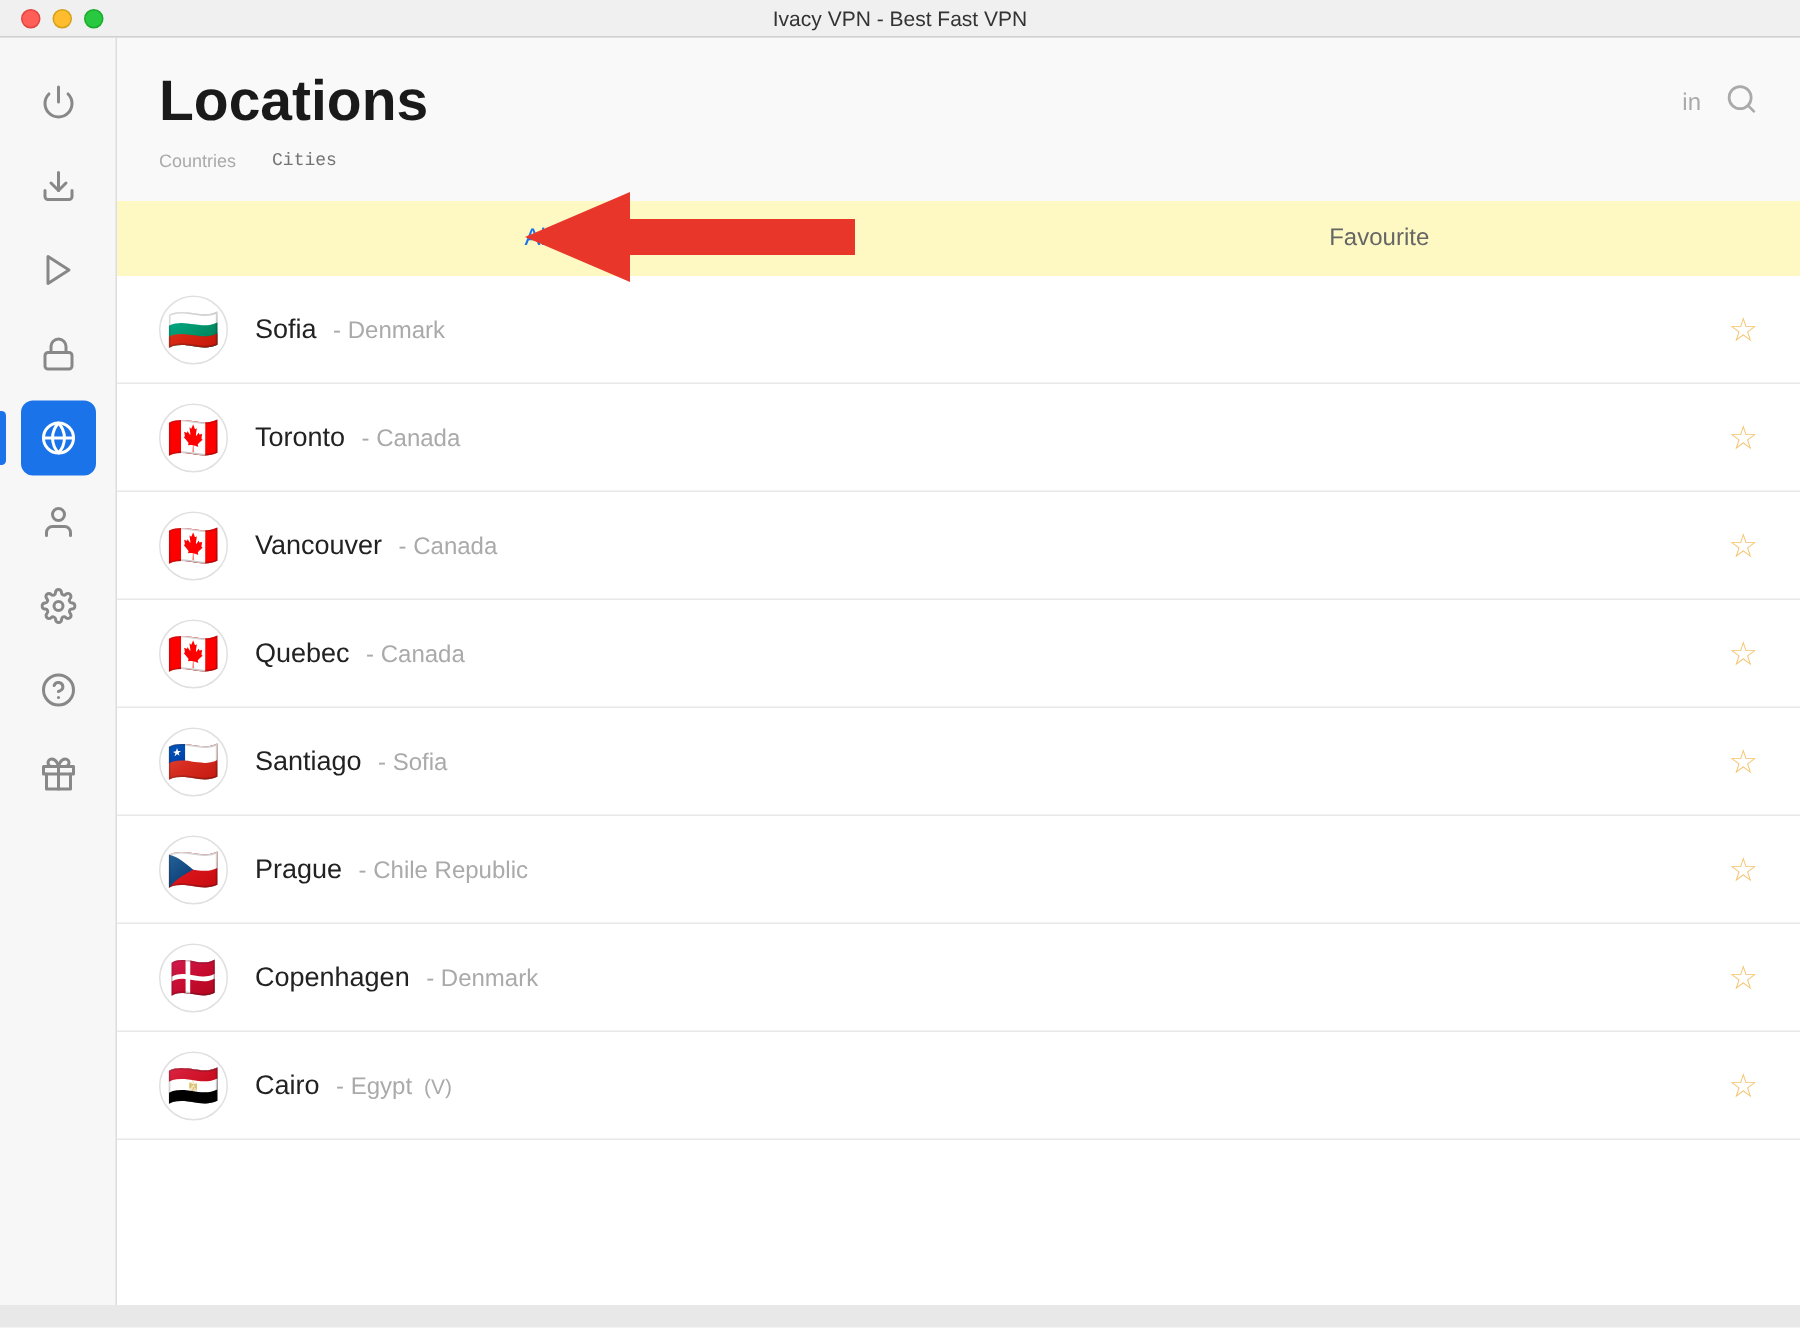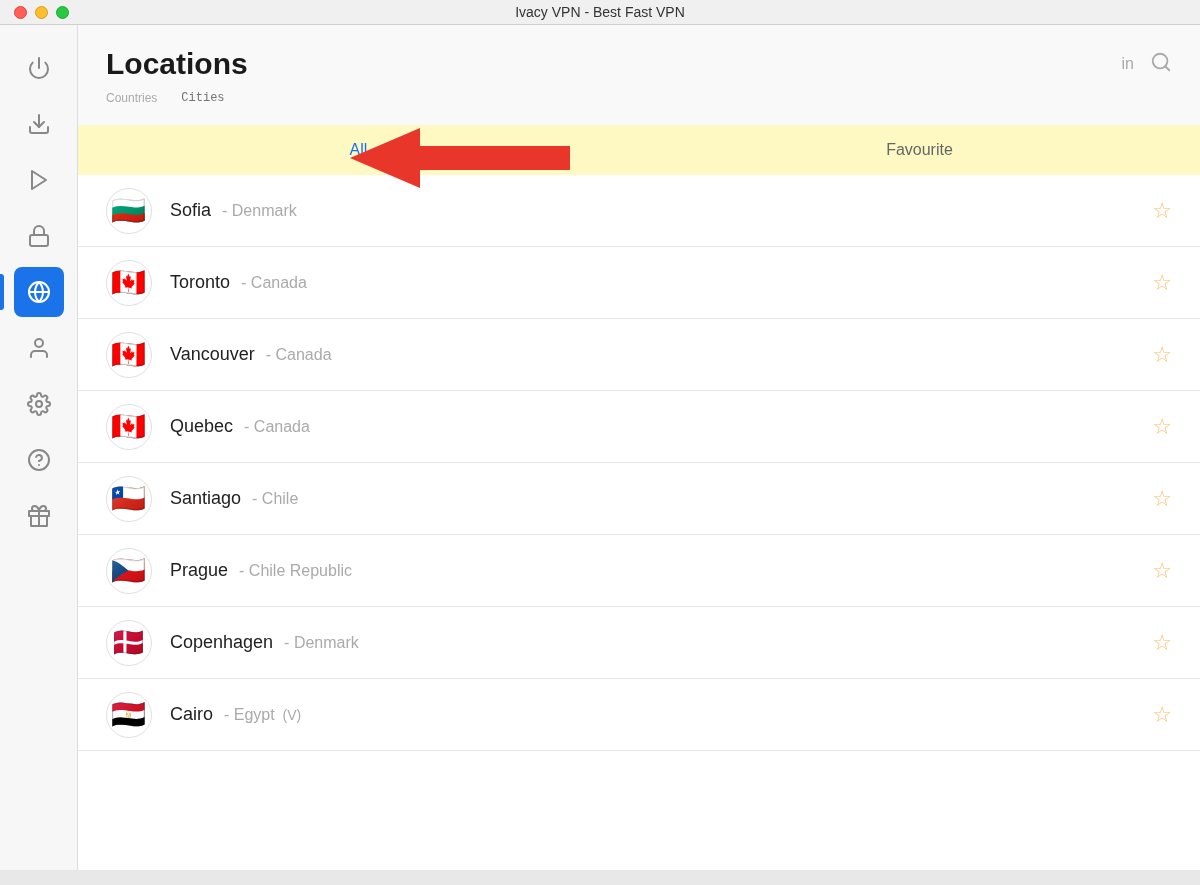--- a/index.html
+++ b/index.html
@@ -99,21 +99,21 @@
       padding: 22px 28px 0 28px;
       background: #f9f9f9;
     }
     .header-top {
       display: flex;
       align-items: center;
       justify-content: space-between;
       margin-bottom: 10px;
     }
     .page-title {
-      font-size: 30px;
+      font-size: 38px;
       font-weight: 700;
       color: #1a1a1a;
     }
     .header-right {
       display: flex;
       align-items: center;
       gap: 16px;
       color: #aaa;
       font-size: 16px;
     }
@@ -359,21 +359,21 @@
           <span class="location-name">Vancouver <span class="location-country">- Canada</span></span>
           <span class="star-icon">☆</span>
         </div>
         <div class="location-item">
           <div class="flag-circle">🇨🇦</div>
           <span class="location-name">Quebec <span class="location-country">- Canada</span></span>
           <span class="star-icon">☆</span>
         </div>
         <div class="location-item">
           <div class="flag-circle">🇨🇱</div>
-          <span class="location-name">Santiago <span class="location-country">- Chile</span></span>
+          <span class="location-name">Santiago <span class="location-country">- Sofia</span></span>
           <span class="star-icon">☆</span>
         </div>
         <div class="location-item">
           <div class="flag-circle">🇨🇿</div>
           <span class="location-name">Prague <span class="location-country">- Chile Republic</span></span>
           <span class="star-icon">☆</span>
         </div>
         <div class="location-item">
           <div class="flag-circle">🇩🇰</div>
           <span class="location-name">Copenhagen <span class="location-country">- Denmark</span></span>

